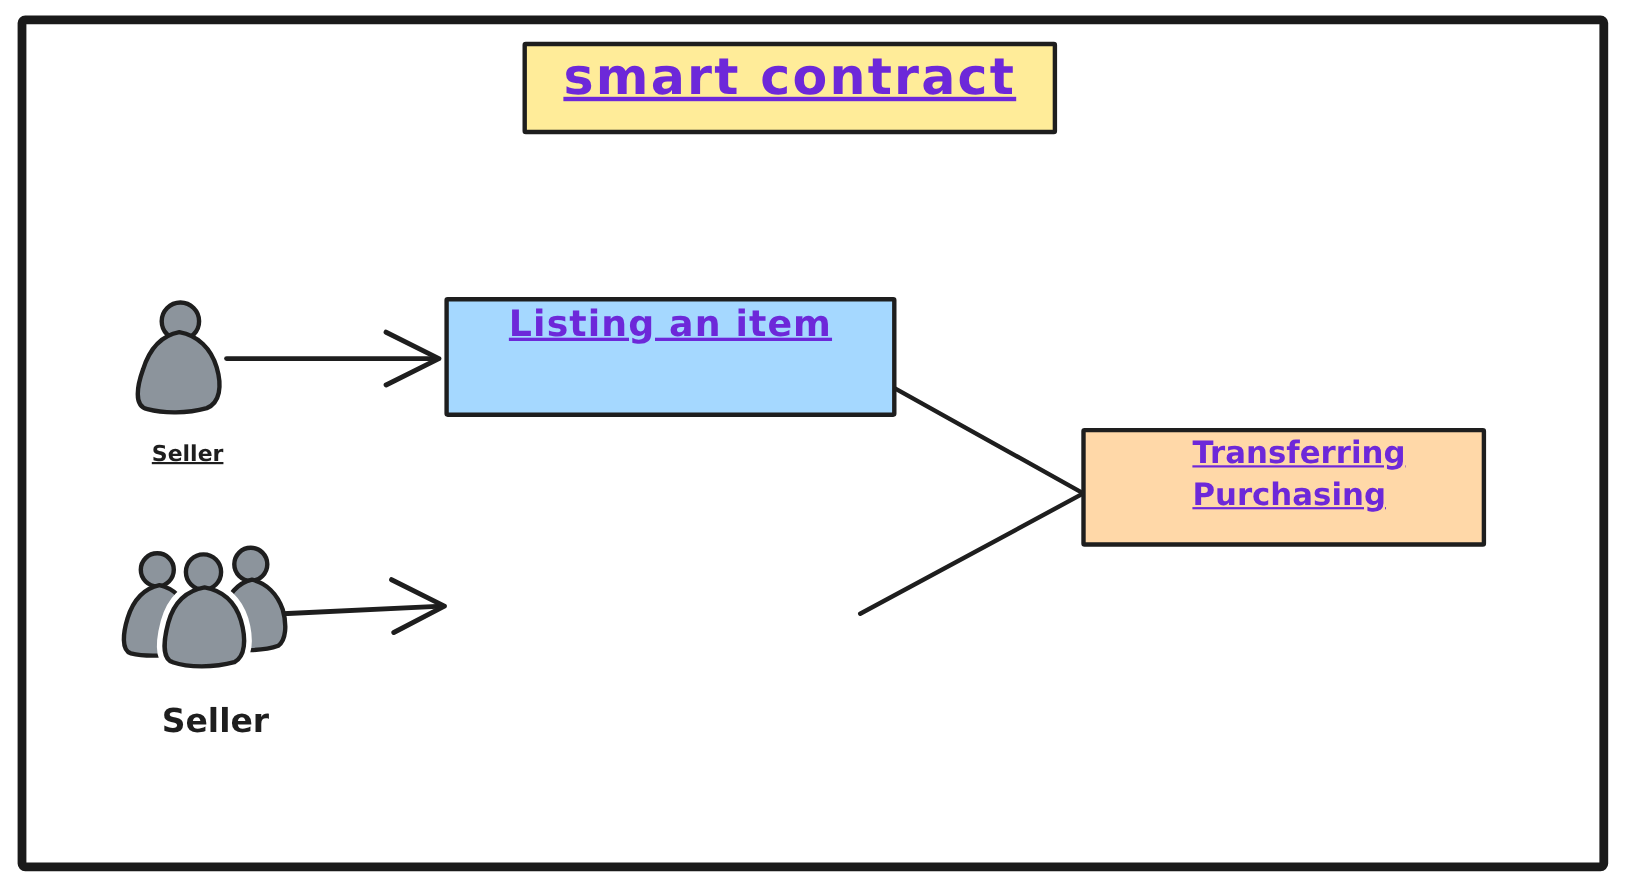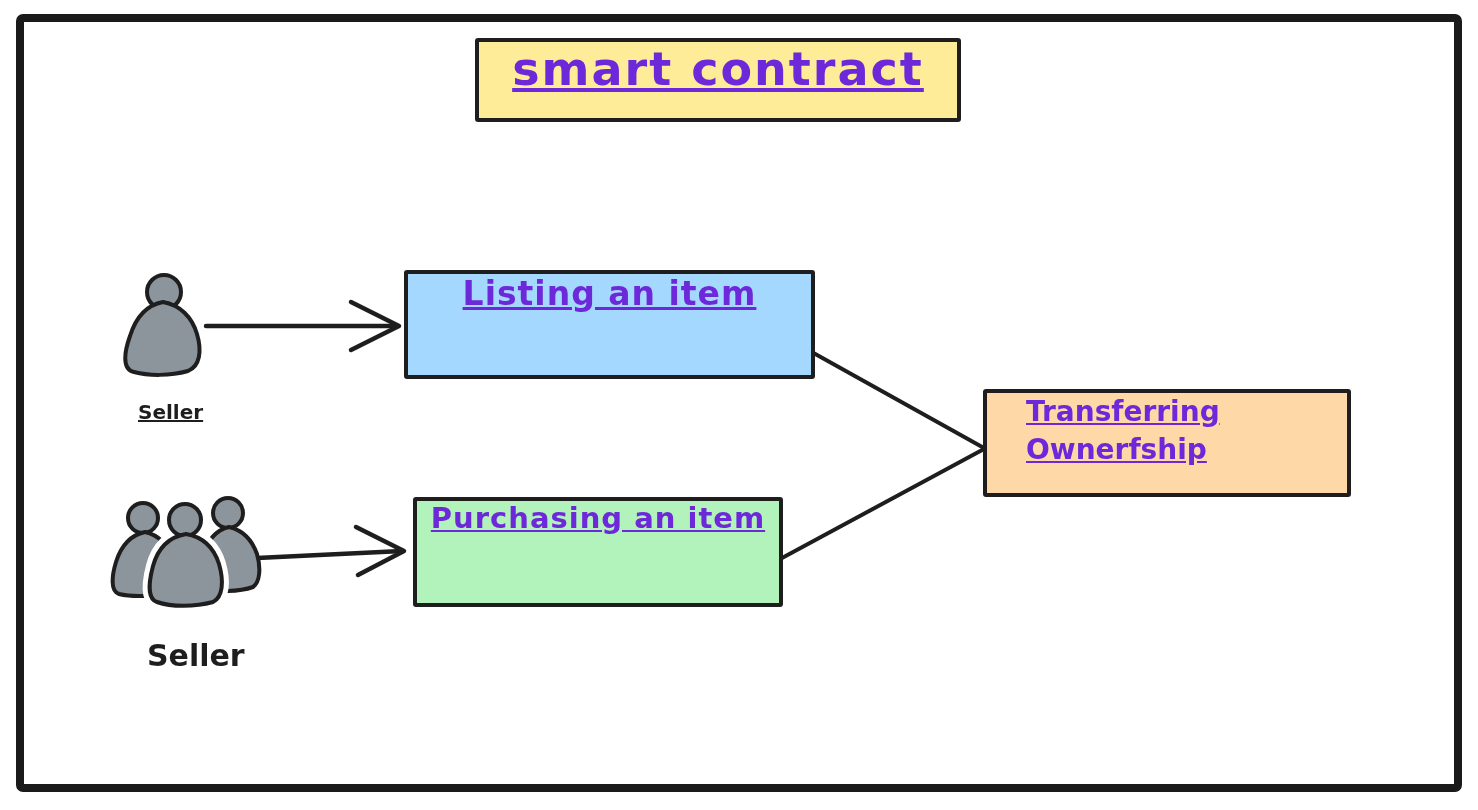--- a/index.html
+++ b/index.html
@@ -76,21 +76,21 @@
     top: 389px;
     width: 368px;
     height: 108px;
     background: #ffd8a8;
     font-size: 28px;
     justify-content: flex-start;
   }
   .transferring-text {
     text-align: left;
     line-height: 38px;
-    padding-left: 39px;
+    padding-left: 97px;
   }
   .actor-label {
     position: absolute;
     color: #1e1e1e;
     font-weight: bold;
   }
   .seller-label {
     left: 138px;
     top: 400px;
     font-size: 20px;
@@ -147,27 +147,24 @@
   </svg>
 
   <div class="node title-box">
     <span>smart contract</span>
   </div>
 
   <div class="node listing-box">
     <span>Listing an item</span>
   </div>
 
-  <div class="node purchasing-box">
-    <span>Purchasing an item</span>
-  </div>
 
   <div class="node transferring-box">
     <div class="transferring-text">
       <div>Transferring</div>
-      <div>Ownerfship</div>
+      <div>Purchasing</div>
     </div>
   </div>
 
   <div class="actor-label seller-label">Seller</div>
   <div class="actor-label buyer-label">Seller</div>
 
 </div>
 
 </body></html>

